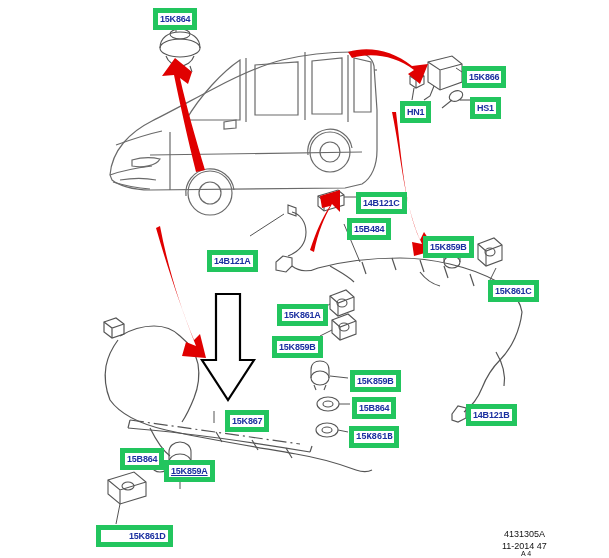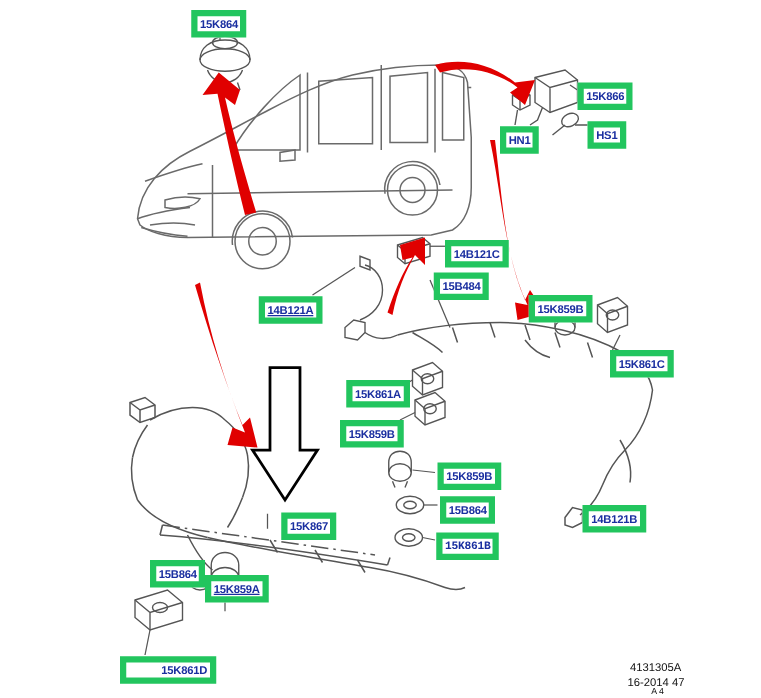--- a/index.html
+++ b/index.html
@@ -241,29 +241,29 @@
   </g>
 
 </svg>
 
 <div class="label" style="left:153px;top:8px;">15K864</div>
 <div class="label" style="left:462px;top:66px;">15K866</div>
 <div class="label" style="left:400px;top:101px;">HN1</div>
 <div class="label" style="left:470px;top:97px;">HS1</div>
 <div class="label" style="left:356px;top:192px;">14B121C</div>
 <div class="label" style="left:347px;top:218px;">15B484</div>
-<div class="label" style="left:207px;top:237px;text-decoration:underline;">14B121A</div>
+<div class="label" style="left:207px;top:250px;">14B121A</div>
 <div class="label" style="left:423px;top:236px;">15K859B</div>
 <div class="label" style="left:460px;top:280px;margin-left:28px;">15K861C</div>
 <div class="label" style="left:277px;top:304px;">15K861A</div>
 <div class="label" style="left:272px;top:336px;">15K859B</div>
 <div class="label" style="left:350px;top:370px;">15K859B</div>
 <div class="label" style="left:352px;top:397px;">15B864</div>
 <div class="label" style="left:349px;top:426px;font-family:Liberation Mono, monospace;">15K861B</div>
 <div class="label" style="left:466px;top:404px;">14B121B</div>
 <div class="label" style="left:196px;top:410px;margin-left:29px;">15K867</div>
 <div class="label" style="left:120px;top:448px;">15B864</div>
 <div class="label" style="left:164px;top:460px;text-decoration:underline;">15K859A</div>
 <div class="label" style="left:96px;top:525px;padding-left:28px;">15K861D</div>
 
 <div class="footer" style="left:470px;top:529px;">4131305A</div>
-<div class="footer" style="left:468px;top:541px;">16-2014 47</div>
+<div class="footer" style="left:468px;top:541px;">11-2014 47</div>
 <div class="footer small" style="left:487px;top:550px;">A 4</div>
 
 </body></html>

